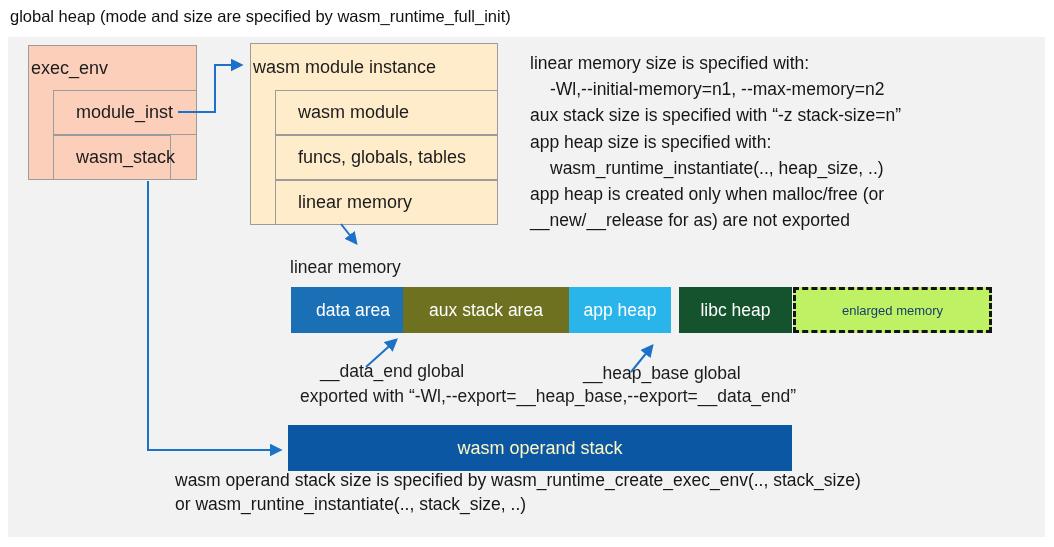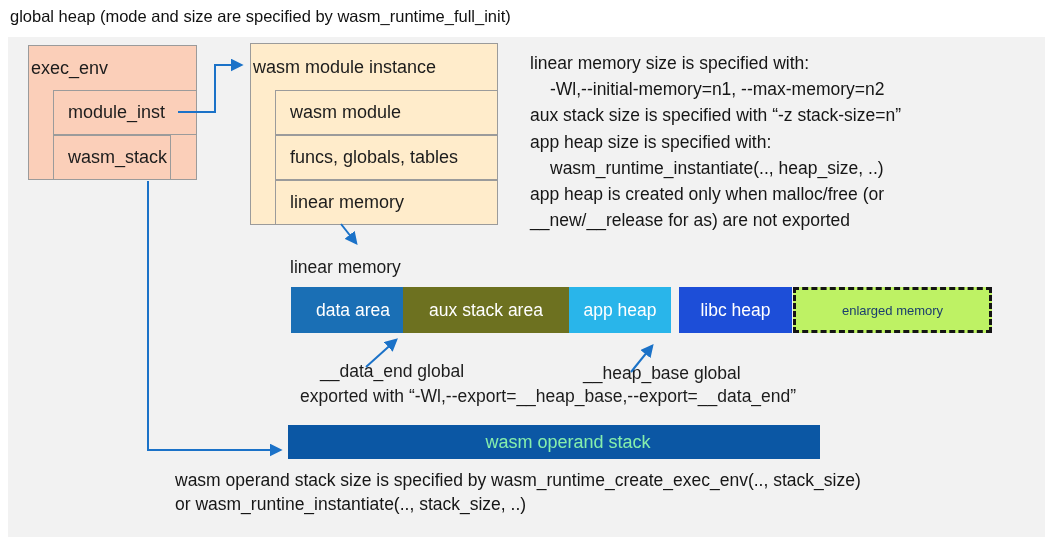--- a/index.html
+++ b/index.html
@@ -7,37 +7,37 @@
           font-family:"Liberation Sans",sans-serif;color:#1c1c1c;overflow:hidden;}
   .abs{position:absolute;}
   .panel{left:8px;top:37px;width:1037px;height:500px;background:var(--panel-bg,#f2f2f2);}
   .title{left:10px;top:7px;font-size:16.5px;color:#111;white-space:nowrap;}
 
   .struct{box-sizing:border-box;border:1.5px solid #9b9b9b;}
   .pink{background:var(--struct-pink,#fbcfb9);}
   .cream{background:var(--struct-cream,#ffeccb);}
   .struct-head{display:flex;align-items:center;padding-left:2px;font-size:18px;box-sizing:border-box;}
   .row{box-sizing:border-box;border:1.5px solid #9b9b9b;display:flex;align-items:center;
-       padding-left:14px;font-size:18px;}
+       padding-left:22px;font-size:18px;}
 
   .notes-right{left:530px;top:50px;font-size:17.5px;line-height:26.2px;color:#161616;}
   .notes-right .indent{padding-left:20px;}
 
   .lm-label{left:290px;top:257px;font-size:17.5px;}
 
   .bar-seg{top:287px;height:46px;display:flex;align-items:center;justify-content:center;
            color:#fff;font-size:17.5px;white-space:nowrap;}
   .enlarged{left:793px;top:287px;width:199px;height:46px;background:#bef264;
             border:3px dashed #141414;box-sizing:border-box;display:flex;align-items:center;
             justify-content:center;font-size:13px;}
 
   .ann{font-size:17.5px;white-space:nowrap;}
 
-  .operand-bar{left:288px;top:425px;width:504px;height:34px;background:var(--operand-blue,#0b57a4);
-               color:#86efac;display:flex;align-items:center;justify-content:center;font-size:18px;padding-left:28px;}
+  .operand-bar{left:288px;top:425px;width:504px;height:46px;background:var(--operand-blue,#0b57a4);
+               color:#fef9c3;display:flex;align-items:center;justify-content:center;font-size:18px;}
   .bottom-notes{left:175px;top:469px;font-size:17.5px;line-height:23.5px;color:#161616;}
 
   svg.arrows{left:0;top:0;width:1054px;height:547px;pointer-events:none;}
   .arrowline{stroke:var(--arrow,#1b72c8);stroke-width:2;fill:none;}
   .arrowhead{fill:var(--arrow,#1b72c8);}
 </style>
 </head>
 <body>
 
 <div class="canvas">
@@ -66,21 +66,21 @@
     <div class="indent">wasm_runtime_instantiate(.., heap_size, ..)</div>
     <div>app heap is created only when malloc/free (or</div>
     <div>__new/__release for as) are not exported</div>
   </div>
 
   <div class="abs lm-label">linear memory</div>
 
   <div class="abs bar-seg" style="left: 291px; width: 124px; background: rgb(26, 111, 181);">data area</div>
   <div class="abs bar-seg" style="left: 403px; width: 166px; background: rgb(109, 113, 32);">aux stack area</div>
   <div class="abs bar-seg" style="left: 569px; width: 102px; background: rgb(41, 181, 234);">app heap</div>
-  <div class="abs bar-seg" style="left: 679px; width: 113px; background: #1d4ed8;">libc heap</div>
+  <div class="abs bar-seg" style="left: 679px; width: 113px; background: #14532d;">libc heap</div>
   <div class="abs enlarged" style="color: rgb(27, 61, 110);">enlarged memory</div>
 
   <div class="abs ann" style="left:320px;top:361px;">__data_end global</div>
   <div class="abs ann" style="left:583px;top:363px;">__heap_base global</div>
   <div class="abs ann" style="left:300px;top:386px;">exported with “-Wl,--export=__heap_base,--export=__data_end”</div>
 
   <div class="abs operand-bar">wasm operand stack</div>
   <div class="abs bottom-notes">
     <div>wasm operand stack size is specified by wasm_runtime_create_exec_env(.., stack_size)</div>
     <div>or wasm_runtine_instantiate(.., stack_size, ..)</div>

